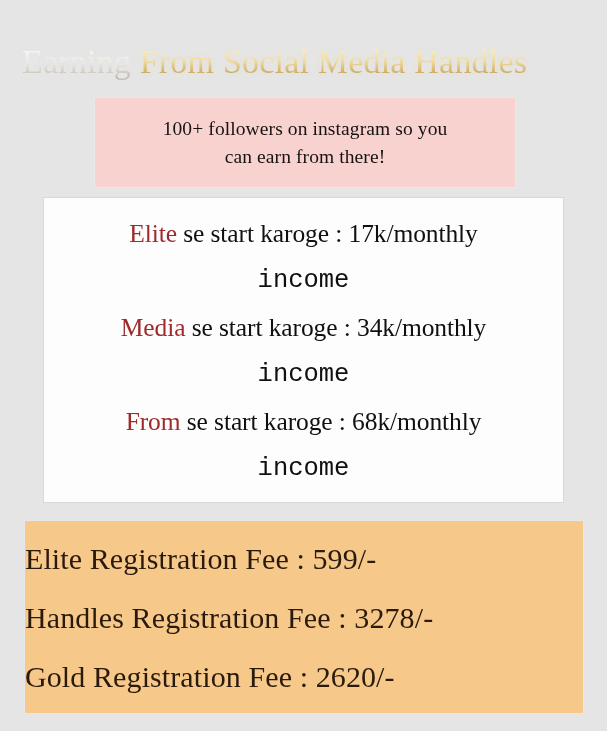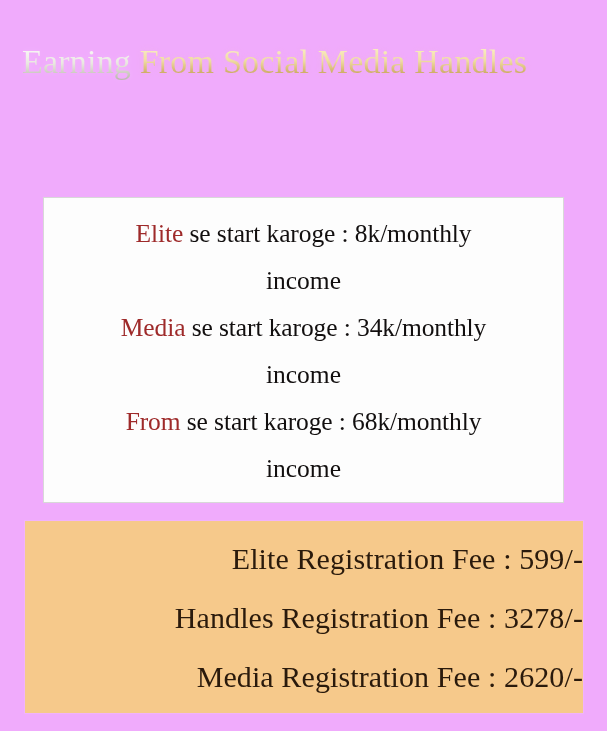--- a/index.html
+++ b/index.html
@@ -5,21 +5,21 @@
 <style>
   html, body {
     margin: 0;
     padding: 0;
     background: #000;
   }
   #poster {
     position: relative;
     width: 607px;
     height: 731px;
-    background: #f0abfc;
+    background: #e5e5e5;
     overflow: hidden;
     font-family: "Liberation Serif", "DejaVu Serif", serif;
     -webkit-font-smoothing: antialiased;
   }
 
   
   #title {
     position: absolute;
     left: 22px;
     top: 40px;
@@ -97,59 +97,64 @@
   }
   #white-box .tier-name {
     color: #9e2a2a;
     margin-top: 44px;
   }
   #white-box .tier-cont {
     font-size: 25.5px;
     line-height: 47px;
     color: #120f0f;
     text-align: left;
+    font-family: Liberation Mono, monospace;
   }
 
   
   #orange-box {
     position: absolute;
     left: 25px;
     top: 521px;
     width: 558px;
     height: 192px;
     background: #f6c98b;
     box-shadow: 0 0 0 1px rgba(255,255,255,0.10);
     display: flex;
     flex-direction: column;
-    align-items: flex-end;
+    align-items: flex-start;
     justify-content: center;
   }
   #orange-box .fee-line {
     font-size: 30px;
     line-height: 59px;
     color: #2a1a0c;
     text-align: center;
     white-space: nowrap;
     letter-spacing: 0.1px;
   }
 </style>
 </head>
 <body>
 
 <div id="poster">
 
   <div id="title">
     <span class="tw">Earning</span><span class="tw"> </span><span class="tg">From Social Media Handles</span>
   </div>
 
+  <div id="pink-box">
+    <div class="pline">100+ followers on instagram so you</div>
+    <div class="pline">can earn from there!</div>
+  </div>
 
   <div id="white-box">
 
     <div class="tier-line">
-      <span class="tier-name">Elite</span><span> se start karoge : </span><span>8k/monthly</span>
+      <span class="tier-name">Elite</span><span> se start karoge : </span><span>17k/monthly</span>
     </div>
     <div class="tier-cont">income</div>
 
     <div class="tier-line">
       <span class="tier-name">Media</span><span> se start karoge : </span><span>34k/monthly</span>
     </div>
     <div class="tier-cont">income</div>
 
     <div class="tier-line">
       <span class="tier-name">From</span><span> se start karoge : </span><span>68k/monthly</span>
@@ -159,17 +164,17 @@
   </div>
 
   <div id="orange-box">
     <div class="fee-line">
       <span>Elite Registration Fee : </span><span>599/-</span>
     </div>
     <div class="fee-line">
       <span>Handles Registration Fee : </span><span>3278/-</span>
     </div>
     <div class="fee-line">
-      <span>Media Registration Fee : </span><span>2620/-</span>
+      <span>Gold Registration Fee : </span><span>2620/-</span>
     </div>
   </div>
 
 </div>
 
 </body></html>

